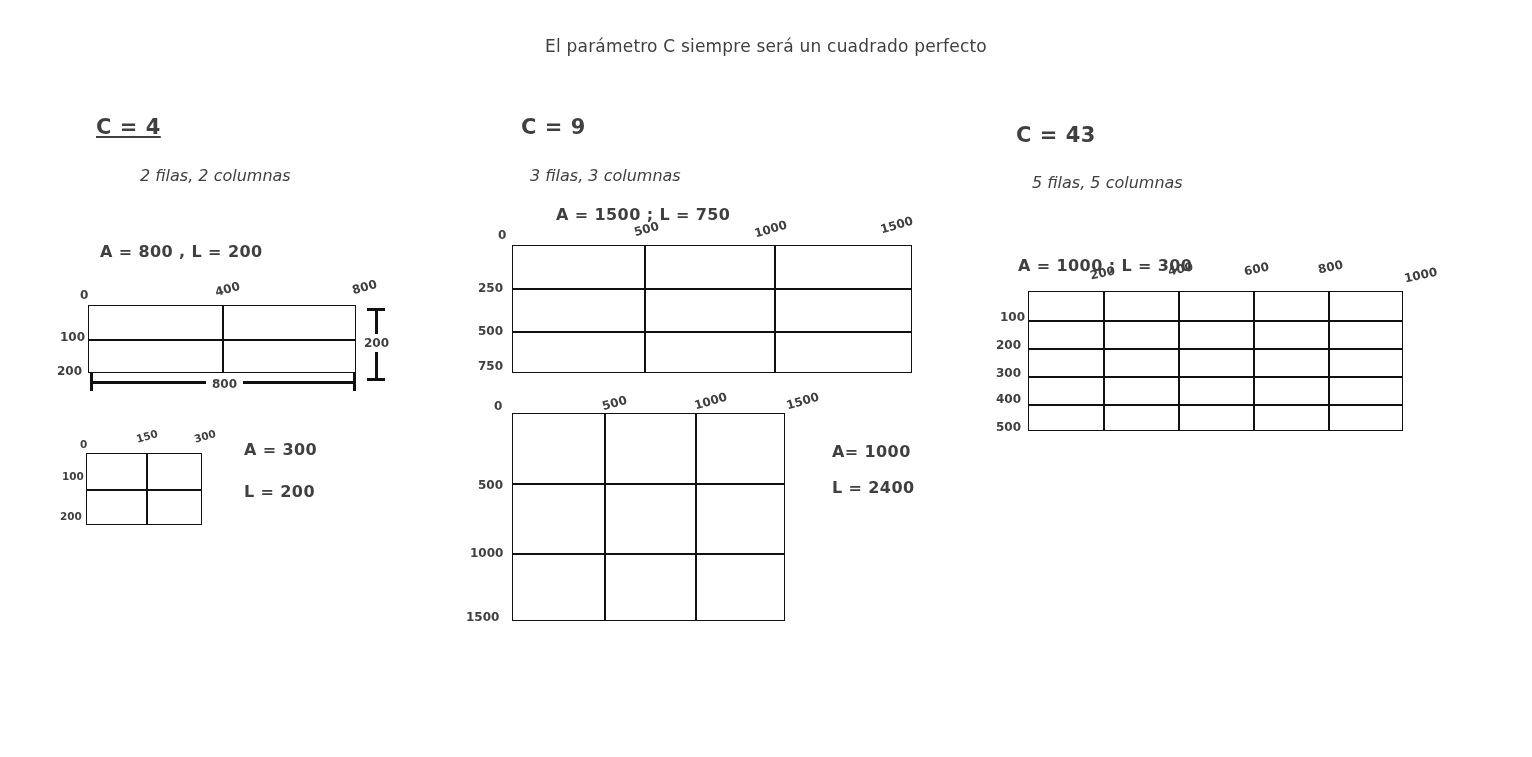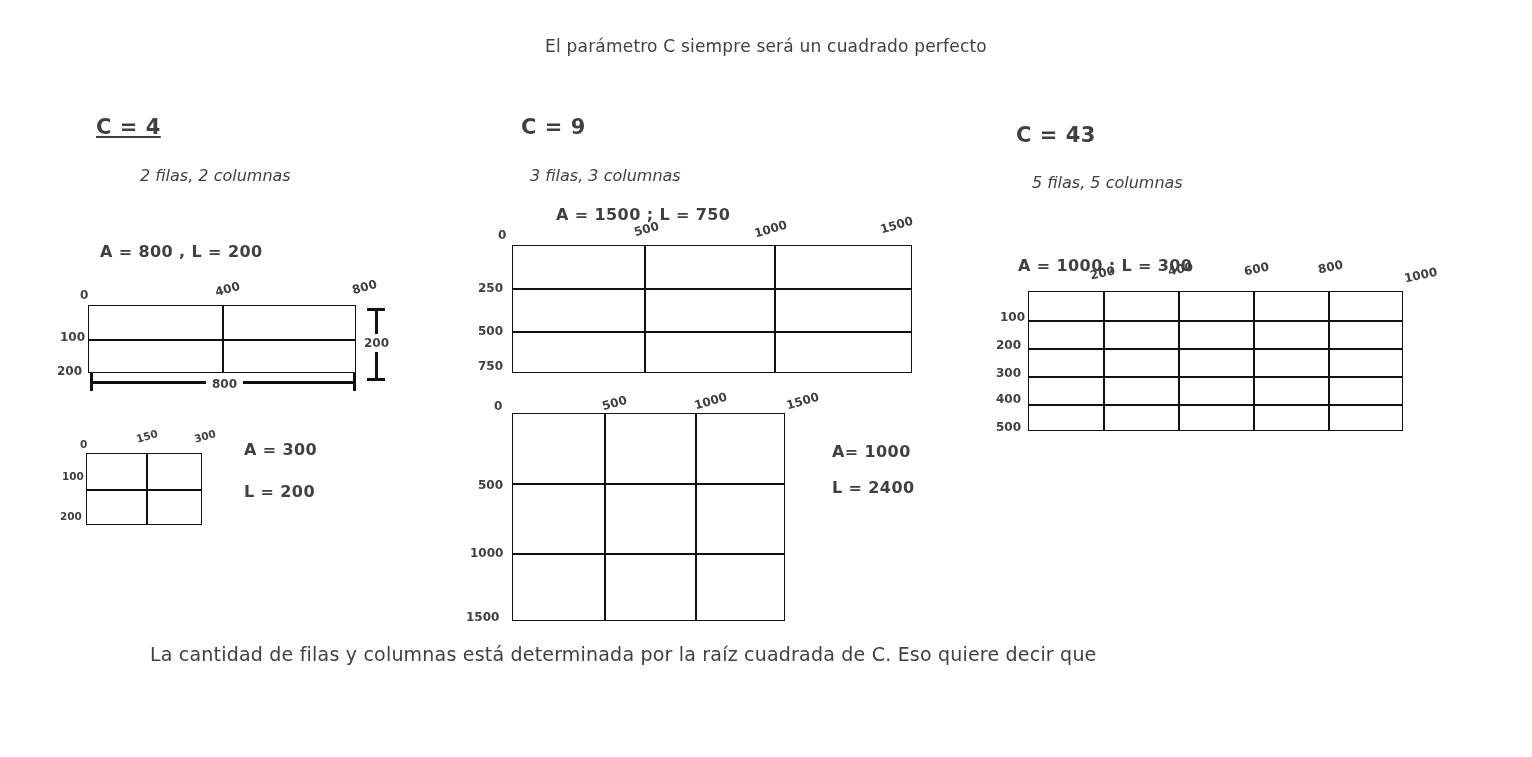--- a/index.html
+++ b/index.html
@@ -126,14 +126,13 @@
 <div class="abs hand tick" style="left:1244px;top:262px;"><span class="rot-m">600</span></div>
 <div class="abs hand tick" style="left:1318px;top:260px;"><span class="rot-m">800</span></div>
 <div class="abs hand tick" style="left:1404px;top:268px;"><span class="rot-m">1000</span></div>
 <div class="abs hand tick" style="left:1000px;top:310px;">100</div>
 <div class="abs hand tick" style="left:996px;top:338px;">200</div>
 <div class="abs hand tick" style="left:996px;top:366px;">300</div>
 <div class="abs hand tick" style="left:996px;top:392px;">400</div>
 <div class="abs hand tick" style="left:996px;top:420px;">500</div>
 
 <div class="abs hand" id="bottom-caption">
-  <span>La cantidad de filas y columnas está determinada por la raíz cuadrada de C. Eso quiere decir que</span>
 </div>
 
 </body></html>

